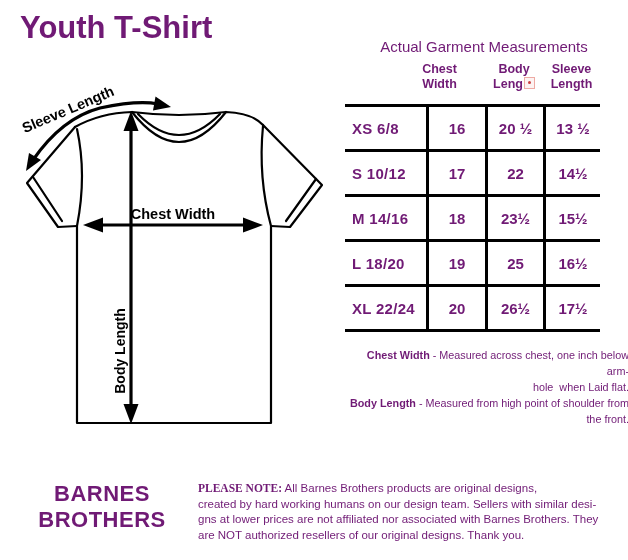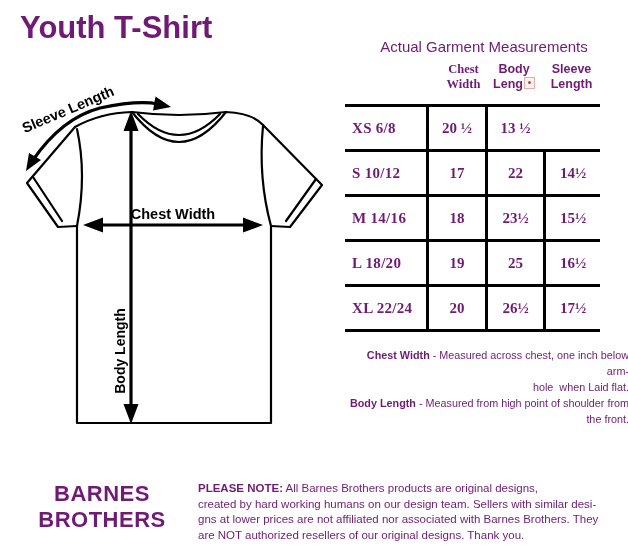--- a/index.html
+++ b/index.html
@@ -5,44 +5,44 @@
   html,body{margin:0;padding:0;background:#fff;}
   .canvas{position:relative;width:628px;height:560px;background:#ffffff;overflow:hidden;
           font-family:"Liberation Sans",sans-serif;color:#701a75;}
   .abs{position:absolute;}
 
   .page-title{left:20px;top:10px;font-size:31px;font-weight:800;letter-spacing:0;}
 
   .meas-heading{left:358px;top:38px;width:252px;text-align:center;font-size:15px;font-weight:400;}
 
   .col-hdr{top:62px;text-align:center;font-size:12.5px;font-weight:800;line-height:15px;}
-  .col-hdr.c2{left:432px;width:63px;font-family:Liberation Serif, serif;}
+  .col-hdr.c2{left:408px;width:63px;}
   .col-hdr.c3{left:483px;width:62px;}
   .col-hdr.c4{left:541px;width:61px;}
 
   .broken-img{display:inline-block;width:9px;height:10px;border:1px solid #eeaaa4;background:#fdf3f2;
               margin-left:1px;vertical-align:-1px;}
   .broken-img::before{content:"";display:block;width:3px;height:3px;border-radius:50%;
               background:#cc4040;margin:3px auto 0 auto;}
 
   .mtable{left:345px;top:104px;width:255px;border-top:3px solid #000;border-bottom:3px solid #000;}
-  .mrow{display:grid;grid-template-columns:81px 59px 58px 57px;height:42px;border-bottom:3px solid #000;font-family:Liberation Serif, serif;}
+  .mrow{display:grid;grid-template-columns:81px 59px 58px 57px;height:42px;border-bottom:3px solid #000;}
   .mrow:last-child{border-bottom:none;}
   .mcell{display:flex;align-items:center;justify-content:center;font-size:15px;font-weight:800;box-sizing:border-box;}
   .mcell.vline{border-left:3px solid #000;}
   .mcell.size{justify-content:flex-start;padding-left:7px;letter-spacing:0.3px;}
 
   .notes{left:345px;top:347px;width:284px;font-size:10.8px;line-height:16px;text-align:right;}
   .note{white-space:pre-wrap;}
   .note b{font-weight:800;}
 
   .brand{left:12px;top:481px;width:180px;text-align:center;font-size:22px;font-weight:800;line-height:26px;letter-spacing:0.5px;}
 
   .please-note{left:198px;top:481px;width:434px;font-size:11.5px;line-height:15.5px;white-space:pre-wrap;}
-  .please-note b{font-weight:800;}
+  .please-note b{font-weight:800;font-family:Liberation Serif, serif;}
 
   svg text{font-family:"Liberation Sans",sans-serif;font-weight:800;}
 </style>
 </head>
 <body>
 
 <div class="canvas">
 
   <div class="abs page-title">Youth T-Shirt</div>
 
@@ -94,20 +94,21 @@
     <div><span>Leng</span><span class="broken-img"></span></div>
   </div>
   <div class="abs col-hdr c4">
     <div>Sleeve</div>
     <div>Length</div>
   </div>
 
   <div class="abs mtable">
     <div class="mrow">
       <div class="mcell size">XS 6/8</div>
+      <div class="mcell vline">16</div>
       <div class="mcell vline">20 ½</div>
       <div class="mcell vline">13 ½</div>
     </div>
     <div class="mrow">
       <div class="mcell size">S 10/12</div>
       <div class="mcell vline">17</div>
       <div class="mcell vline">22</div>
       <div class="mcell vline">14½</div>
     </div>
     <div class="mrow">

